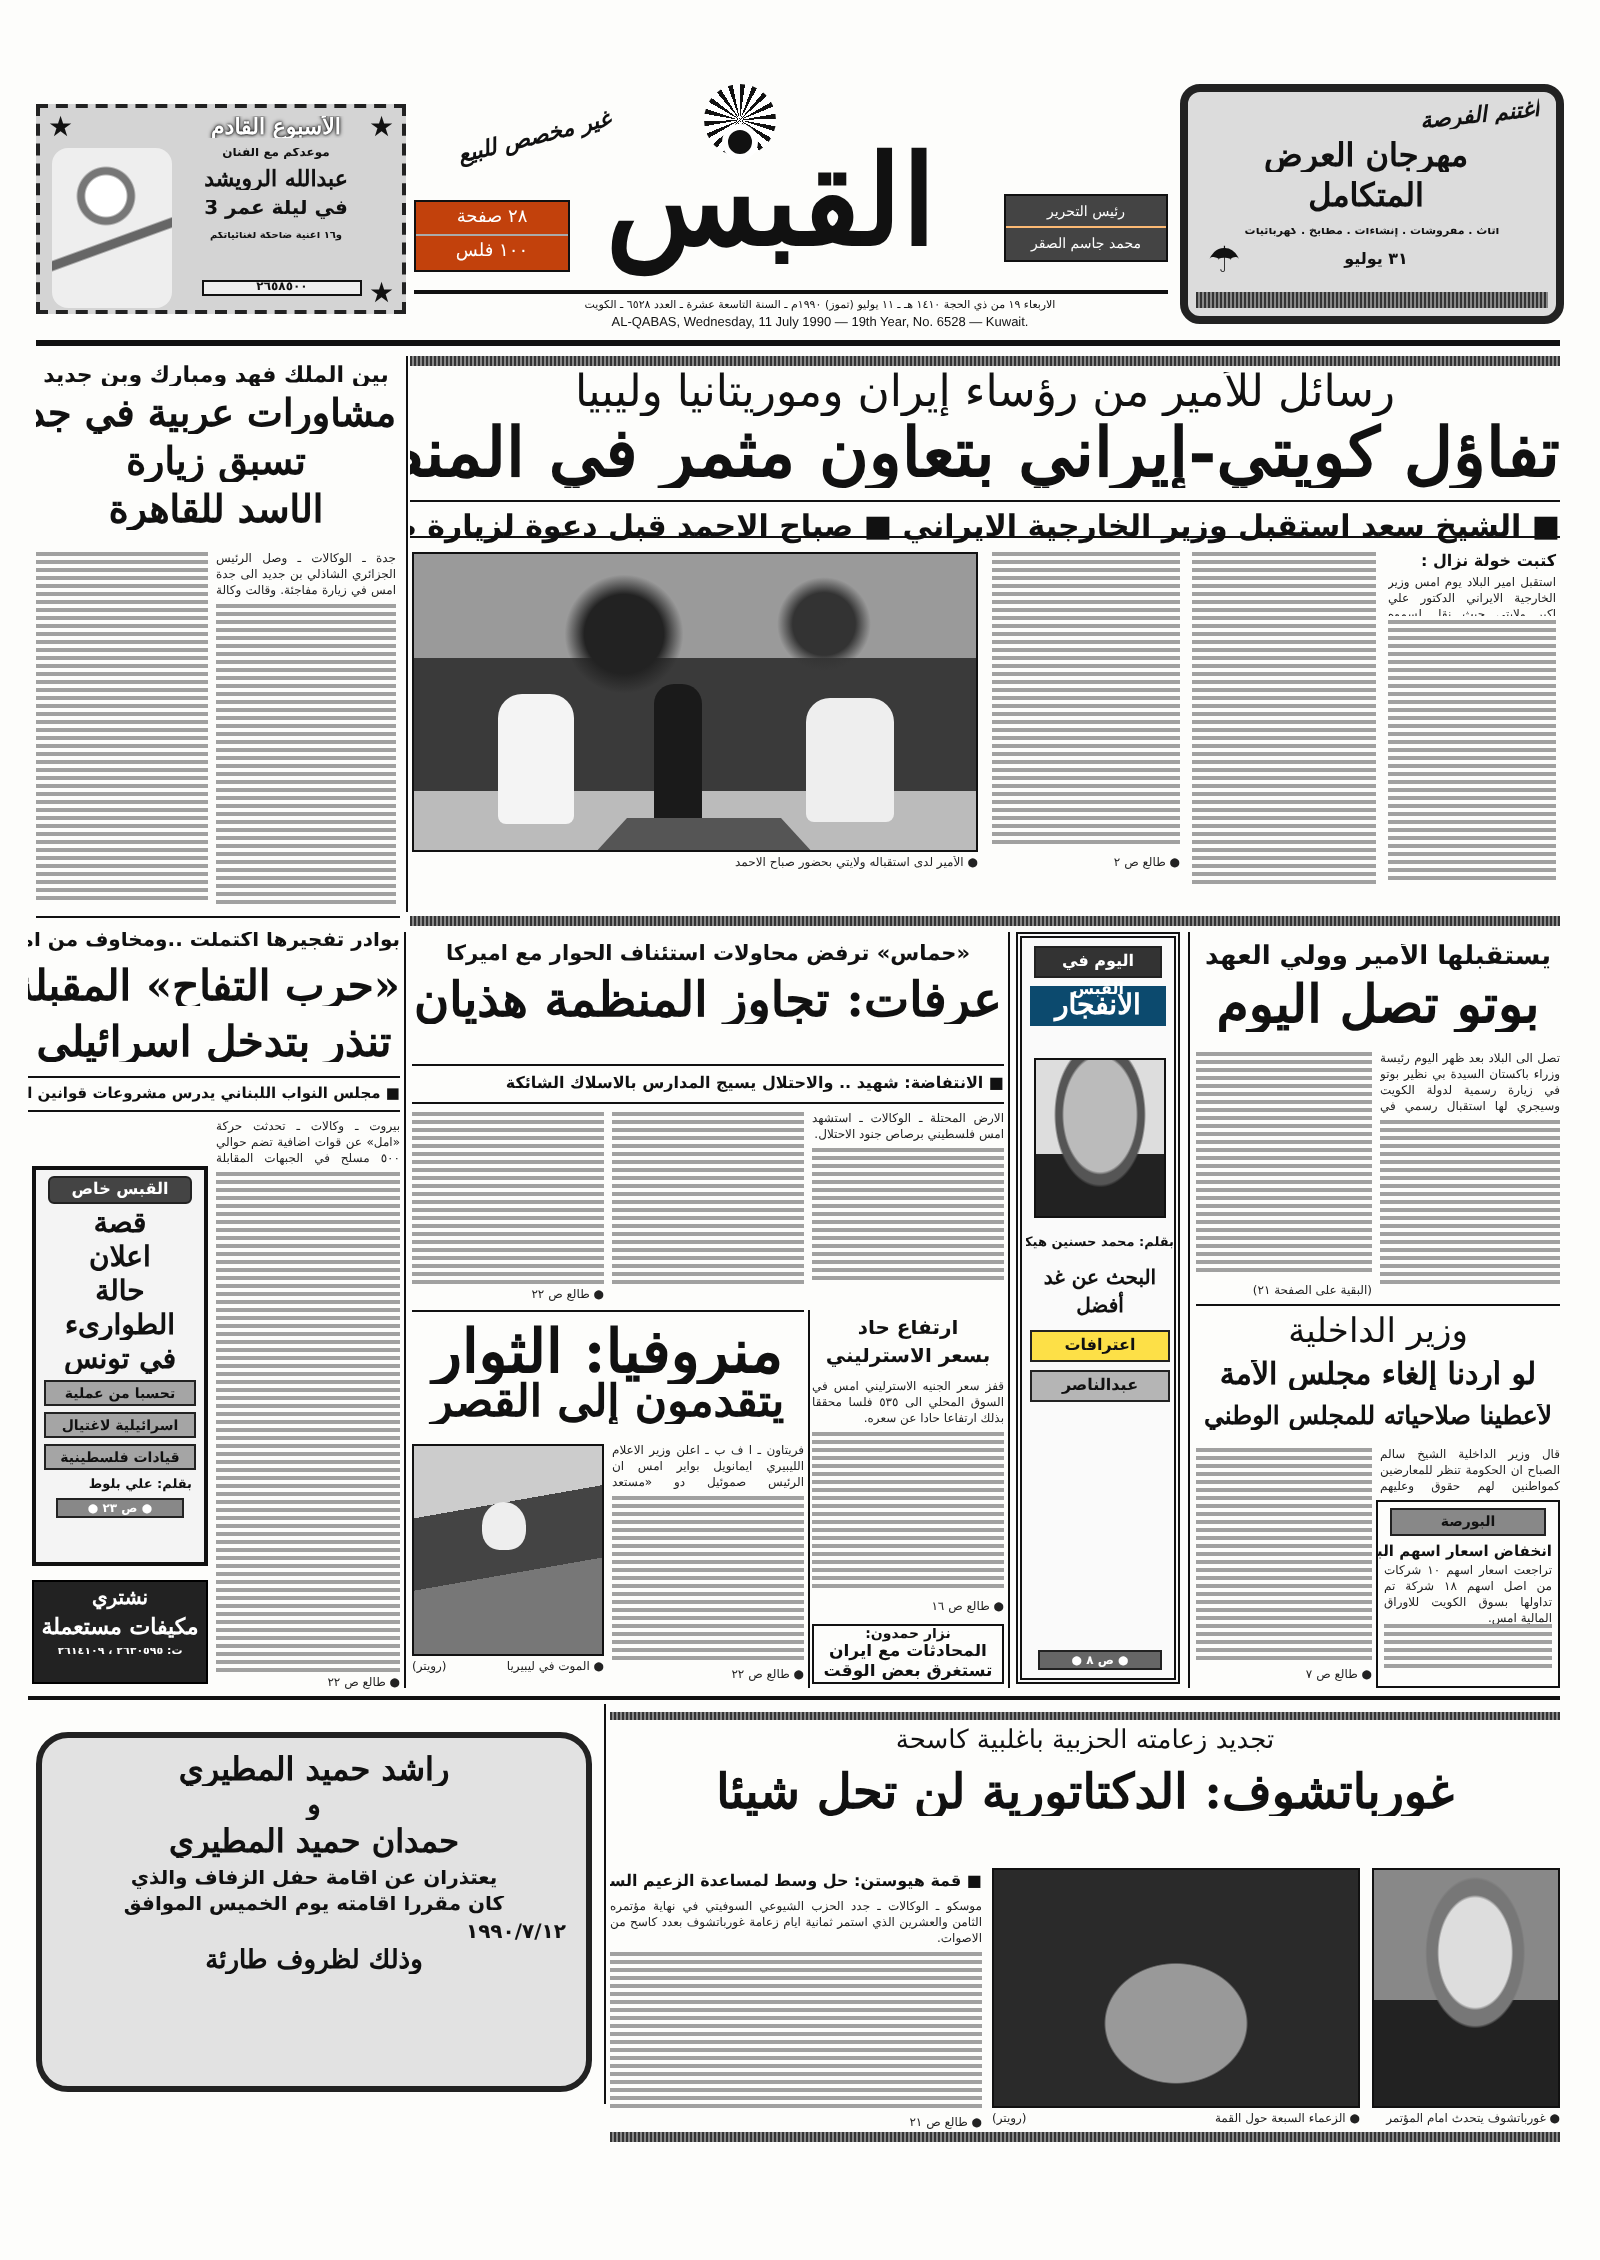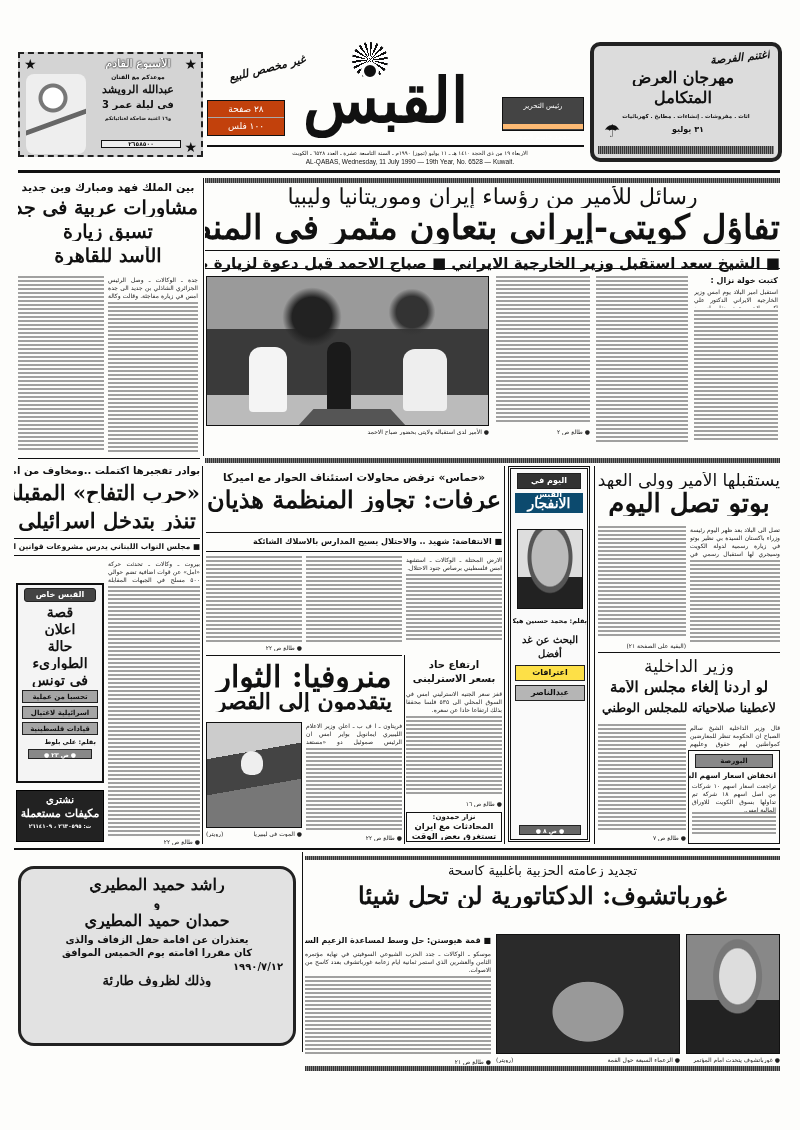--- a/index.html
+++ b/index.html
@@ -40,21 +40,21 @@
 <div class="abs" style="left:207px;top:100px;width:78px;height:36px;background:#c2410c;border:1px solid #111;">
   <div style="height:17px;border-bottom:1px solid #aaa;color:#fff;font-size:9px;text-align:center;line-height:17px;">٢٨ صفحة</div>
   <div style="height:17px;color:#fff;font-size:9px;text-align:center;line-height:17px;">١٠٠ فلس</div>
 </div>
 
 <div class="abs" style="left:352px;top:42px;width:36px;height:36px;border-radius:50%;background:repeating-conic-gradient(#111 0 8deg,#fff 8deg 20deg);"></div>
 <div class="abs" style="left:361px;top:62px;width:18px;height:18px;border-radius:50%;background:#111;border:3px solid #fff;"></div>
 <div class="abs serif" style="left:298px;top:70px;width:175px;text-align:center;font-size:62px;font-weight:900;line-height:1;letter-spacing:-2px;">القبس</div>
 
 <div class="abs" style="left:502px;top:97px;width:82px;height:34px;background:#444;border:1px solid #111;">
-  <div style="height:31px;border-bottom:5px solid #fdba74;color:#fff;font-size:7px;text-align:center;line-height:16px;">رئيس التحرير</div>
+  <div style="height:16px;border-bottom:1px solid #fdba74;color:#fff;font-size:7px;text-align:center;line-height:16px;">رئيس التحرير</div>
   <div style="height:16px;color:#fff;font-size:7px;text-align:center;line-height:16px;">محمد جاسم الصقر</div>
 </div>
 
 <div class="abs ad" style="left:590px;top:42px;width:192px;height:120px;border:4px solid #222;border-radius:10px;background:#dcdcdc;">
   <div class="head serif" style="position:absolute;right:8px;top:6px;font-size:11px;transform:rotate(-6deg);font-style:italic;">اغتنم الفرصة</div>
   <div class="head serif" style="position:absolute;right:20px;top:24px;width:150px;font-size:16px;">مهرجان العرض</div>
   <div class="head serif" style="position:absolute;right:20px;top:44px;width:150px;font-size:16px;">المتكامل</div>
   <div class="head" style="position:absolute;right:4px;top:68px;width:176px;font-size:5.5px;">اثاث . مفروشات . إنشاءات . مطابخ . كهربائيات</div>
   <div class="head" style="position:absolute;right:60px;top:80px;width:60px;font-size:8px;">٣١ يوليو</div>
   <div class="abs" style="left:10px;top:74px;font-size:18px;">☂</div>
@@ -175,21 +175,21 @@
   <div class="head serif" style="font-size:14px;background:#0c4a6e;color:#fff;margin:2px 4px;padding:3px 10px;">الانفجار</div>
   <div class="abs photo" style="left:6px;top:60px;width:66px;height:80px;background:radial-gradient(ellipse at 50% 35%,#bbb 0 18px,#555 19px 22px,transparent 23px),linear-gradient(180deg,#ddd 0 60%,#222 60%);"></div>
   <div class="abs" style="left:2px;top:148px;width:74px;font-size:6.5px;font-weight:bold;text-align:center;white-space:nowrap;overflow:hidden;">بقلم: محمد حسنين هيكل</div>
   <div class="abs head serif" style="left:2px;top:164px;width:74px;font-size:10px;white-space:normal;line-height:14px;">البحث عن غد أفضل</div>
   <div class="abs gray-box" style="left:4px;top:196px;width:70px;font-size:8px;height:16px;line-height:14px;background:#fde047;color:#111;">اعترافات</div>
   <div class="abs gray-box" style="left:4px;top:216px;width:70px;font-size:8px;height:16px;line-height:14px;background:#b5b5b5;color:#111;">عبدالناصر</div>
   <div class="abs gray-box" style="left:8px;bottom:4px;width:62px;font-size:6px;height:10px;line-height:9px;background:#666;">● ص ٨ ●</div>
 </div>
 
 <div class="rule" style="left:594px;top:466px;width:1px;height:378px;"></div>
-<div class="abs head" style="left:598px;top:472px;width:182px;font-size:17px;font-weight:normal;">يستقبلها الأمير وولي العهد</div>
+<div class="abs head" style="left:598px;top:472px;width:182px;font-size:13px;font-weight:bold;">يستقبلها الأمير وولي العهد</div>
 <div class="abs head serif" style="left:598px;top:490px;width:182px;font-size:26px;font-weight:900;">بوتو تصل اليوم</div>
 <div class="abs body-text" style="left:690px;top:526px;width:90px;height:32px;">تصل الى البلاد بعد ظهر اليوم رئيسة وزراء باكستان السيدة بي نظير بوتو في زيارة رسمية لدولة الكويت وسيجري لها استقبال رسمي في مطار الكويت الدولي.</div>
 <div class="abs col-lines" style="left:690px;top:560px;width:90px;height:84px;"></div>
 <div class="abs col-lines" style="left:598px;top:526px;width:88px;height:112px;"></div>
 <div class="abs caption" style="left:598px;top:642px;width:88px;text-align:right;">(البقية على الصفحة ٢١)</div>
 <div class="rule" style="left:598px;top:652px;width:182px;height:1px;"></div>
 
 <div class="abs head serif" style="left:598px;top:658px;width:182px;font-size:17px;letter-spacing:3px;font-weight:normal;">وزير الداخلية</div>
 <div class="abs head serif" style="left:598px;top:680px;width:182px;font-size:15px;">لو أردنا إلغاء مجلس الأمة</div>
 <div class="abs head serif" style="left:598px;top:702px;width:182px;font-size:12.5px;">لأعطينا صلاحياته للمجلس الوطني</div>

